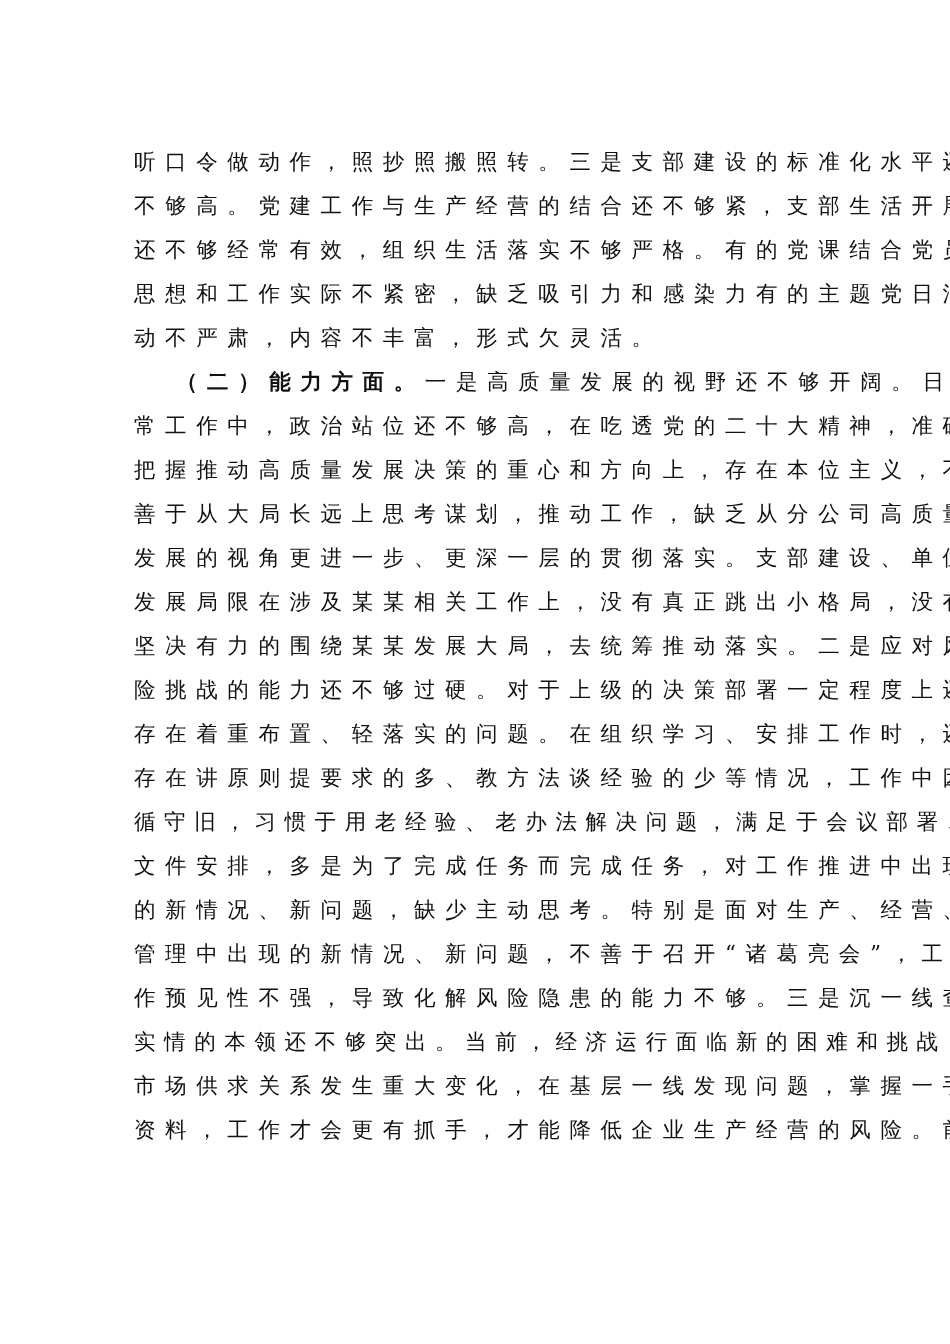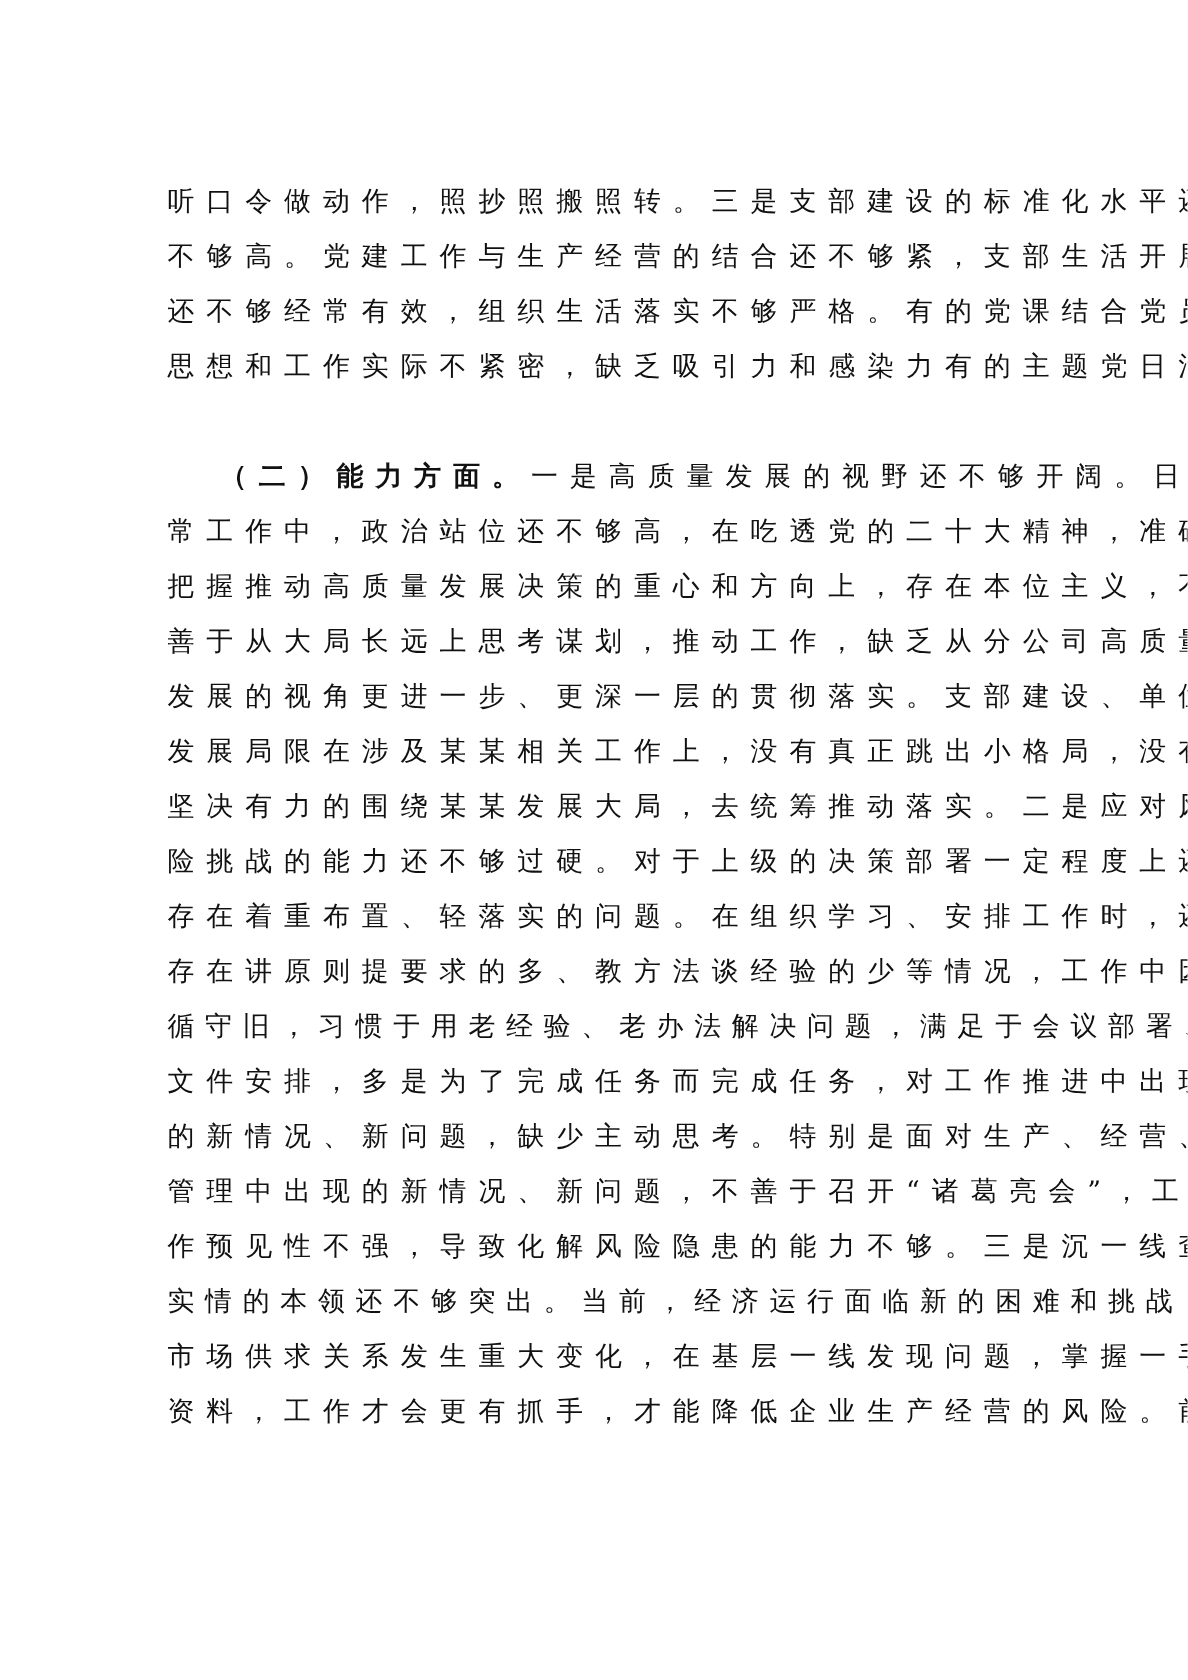--- a/index.html
+++ b/index.html
@@ -19,20 +19,21 @@
   .bold { font-weight: bold; text-align: center; }
 </style>
 </head>
 <body>
 
 <div class="page">
   <div class="line" style="top:147px">听口令做动作，照抄照搬照转。三是支部建设的标准化水平还</div>
   <div class="line" style="top:191px">不够高。党建工作与生产经营的结合还不够紧，支部生活开展</div>
   <div class="line" style="top:235px">还不够经常有效，组织生活落实不够严格。有的党课结合党员</div>
   <div class="line" style="top:279px">思想和工作实际不紧密，缺乏吸引力和感染力有的主题党日活</div>
+  <div class="line" style="top:323px">动不严肃，内容不丰富，形式欠灵活。</div>
   <div class="line" style="top:367px; left:176px"><span class="bold">（二）能力方面。</span><span>一是高质量发展的视野还不够开阔。日</span></div>
   <div class="line" style="top:411px">常工作中，政治站位还不够高，在吃透党的二十大精神，准确</div>
   <div class="line" style="top:455px">把握推动高质量发展决策的重心和方向上，存在本位主义，不</div>
   <div class="line" style="top:499px">善于从大局长远上思考谋划，推动工作，缺乏从分公司高质量</div>
   <div class="line" style="top:543px">发展的视角更进一步、更深一层的贯彻落实。支部建设、单位</div>
   <div class="line" style="top:587px">发展局限在涉及某某相关工作上，没有真正跳出小格局，没有</div>
   <div class="line" style="top:631px">坚决有力的围绕某某发展大局，去统筹推动落实。二是应对风</div>
   <div class="line" style="top:675px">险挑战的能力还不够过硬。对于上级的决策部署一定程度上还</div>
   <div class="line" style="top:719px">存在着重布置、轻落实的问题。在组织学习、安排工作时，还</div>
   <div class="line" style="top:763px">存在讲原则提要求的多、教方法谈经验的少等情况，工作中因</div>

